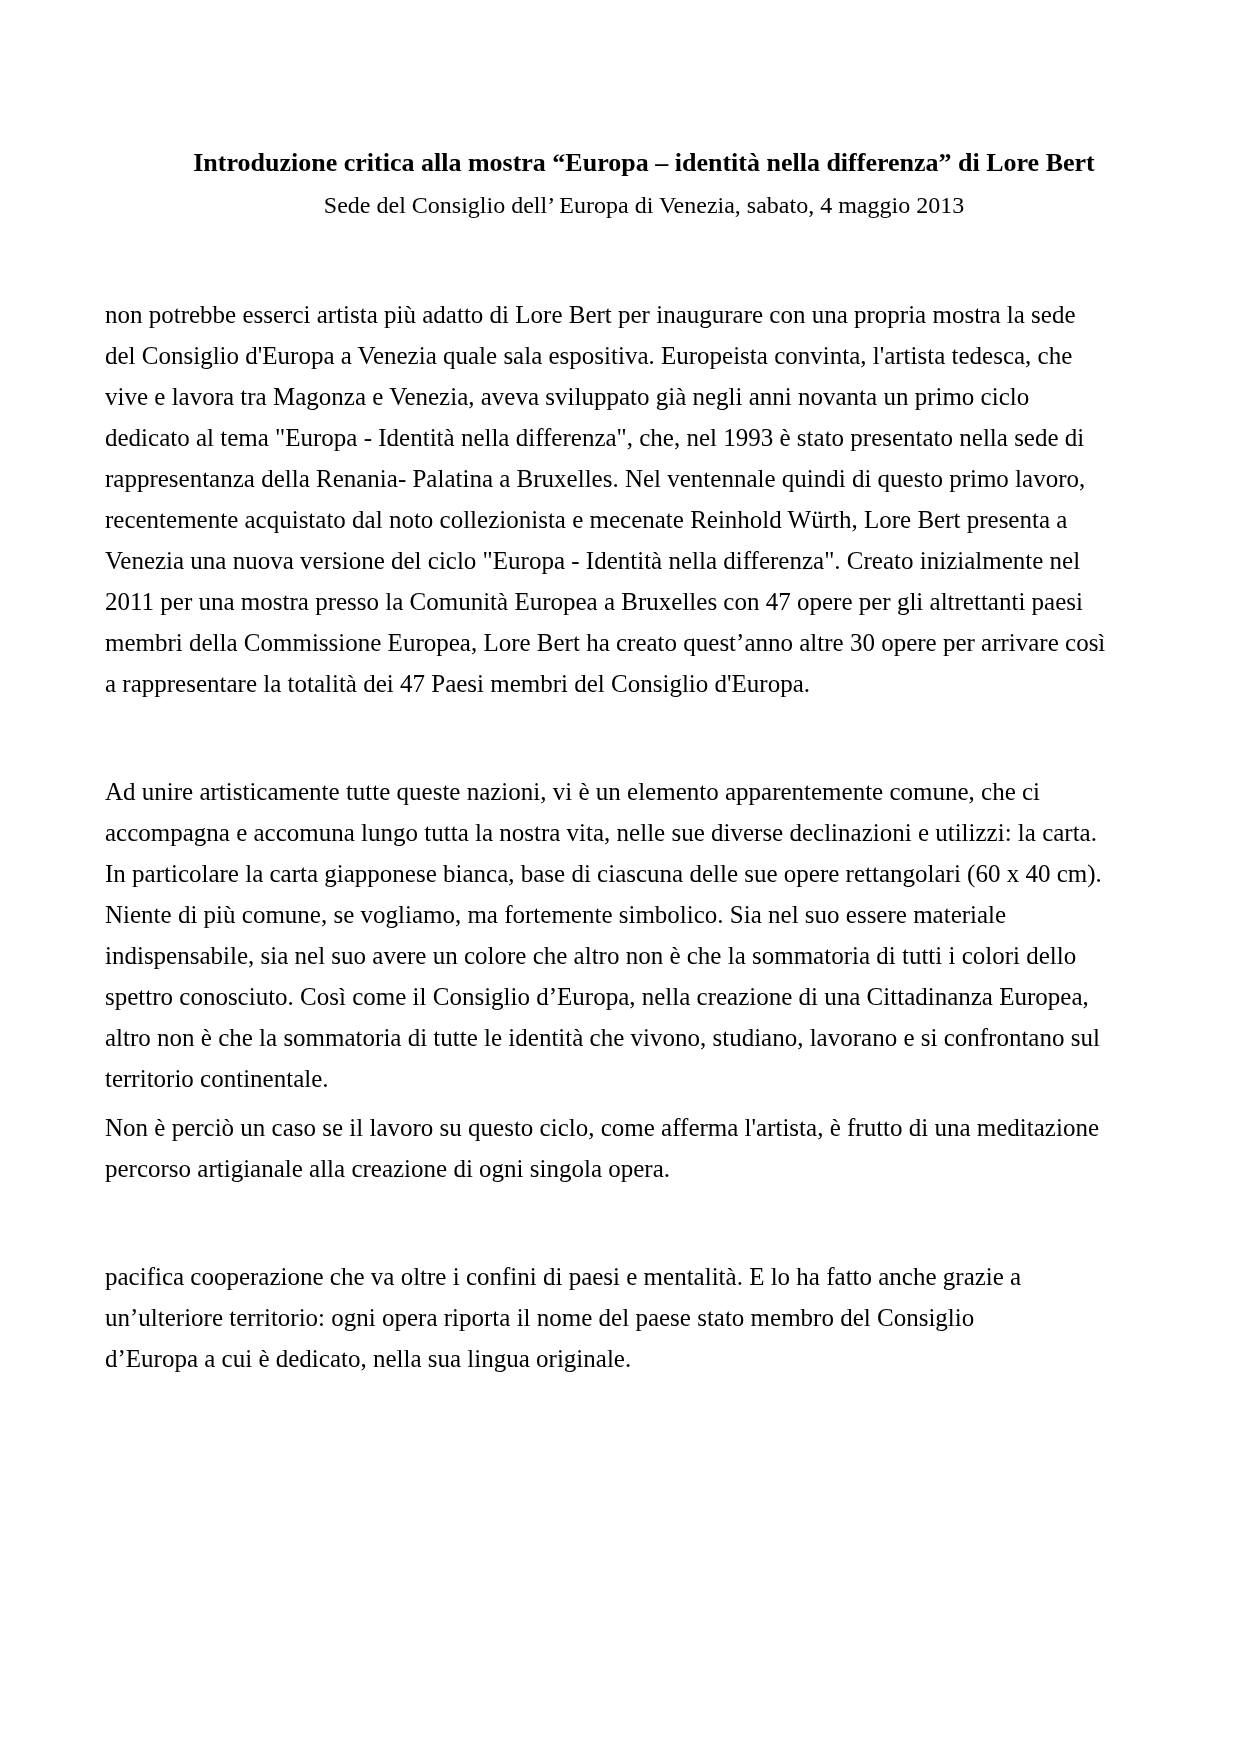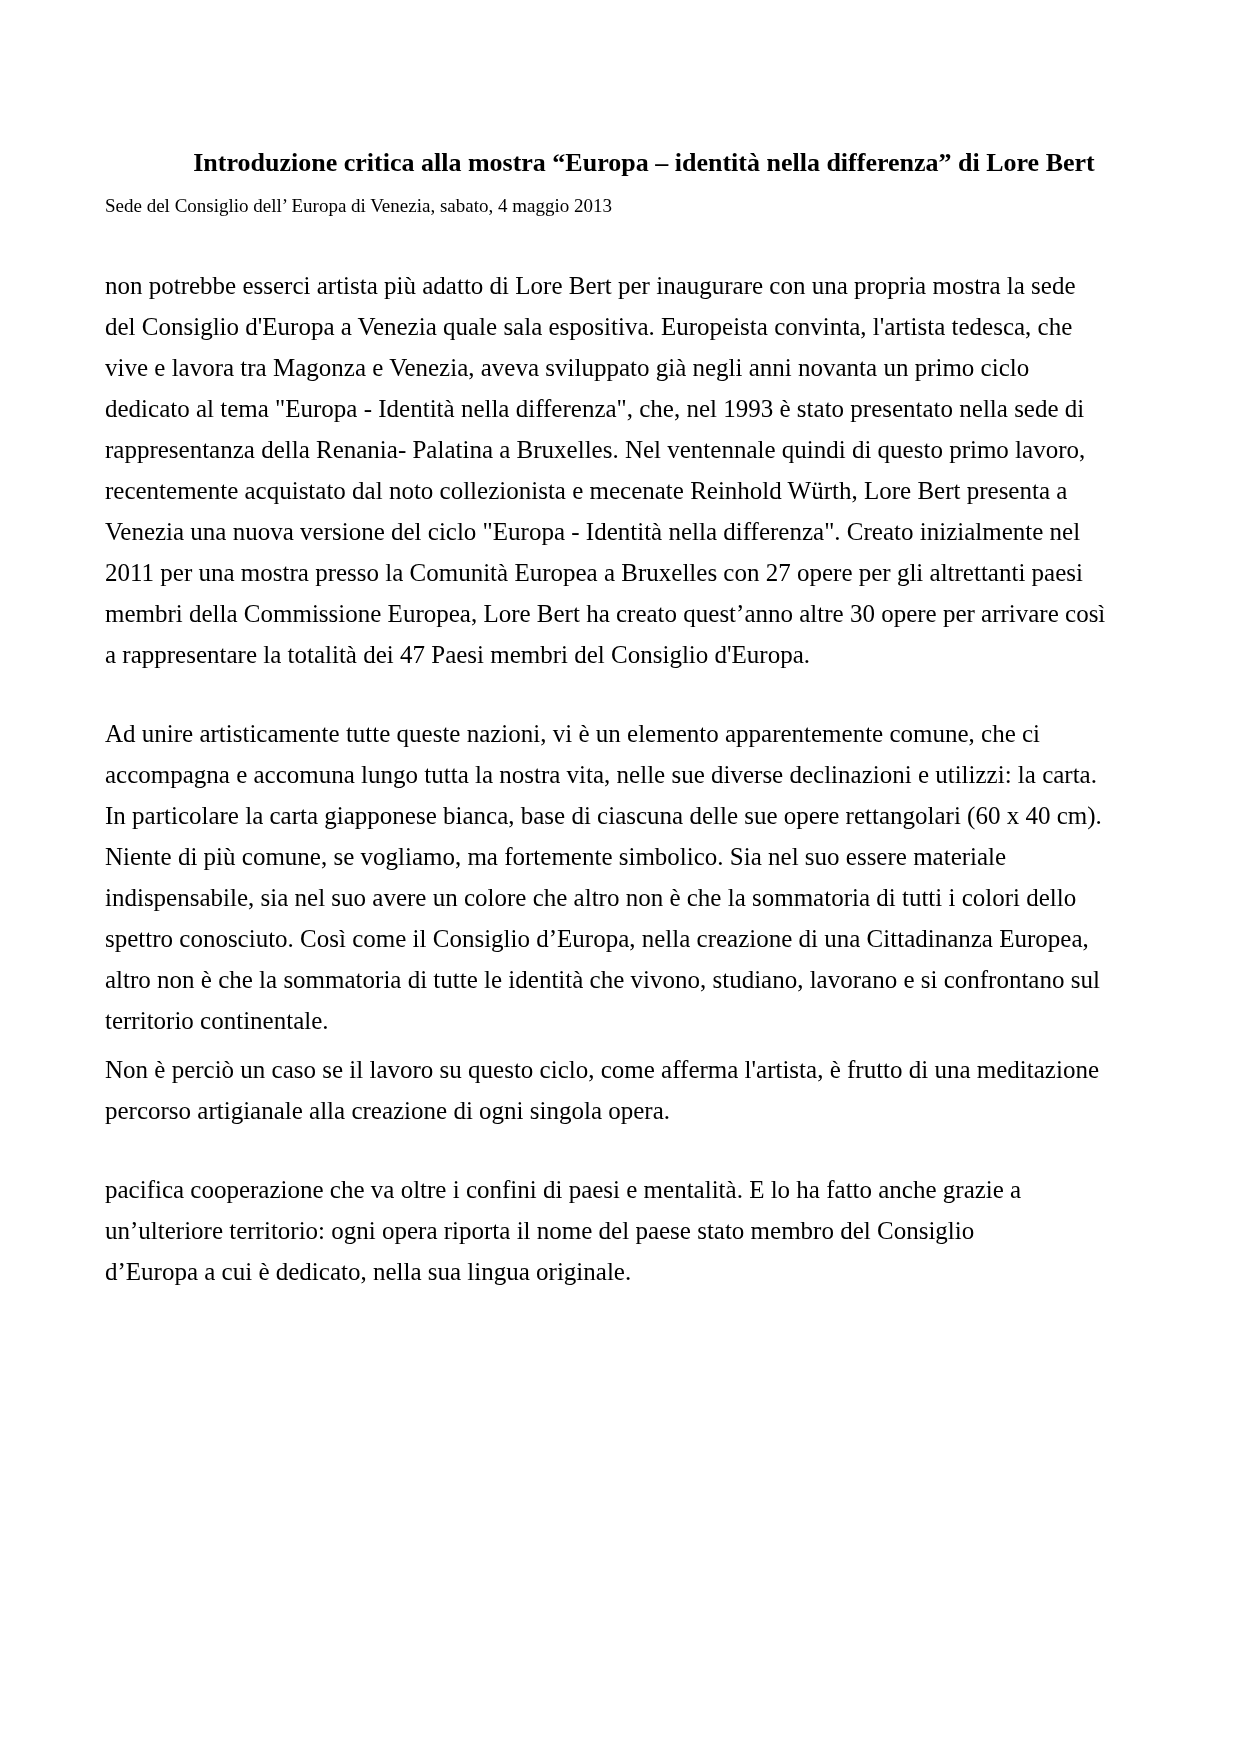--- a/index.html
+++ b/index.html
@@ -19,27 +19,27 @@
     background: #ffffff;
   }
   .doc-title {
     font-size: 26px;
     font-weight: bold;
     line-height: 43px;
     text-align: center;
     white-space: nowrap;
   }
   .doc-subtitle {
-    font-size: 19px;
+    font-size: 24px;
     font-weight: normal;
     line-height: 43px;
-    text-align: left;
+    text-align: center;
     white-space: nowrap;
   }
-  .block { margin-top: 38px; }
+  .block { margin-top: 67px; }
   .block.greeting { margin-top: 50px; }
   .block.flush { margin-top: 8px; }
   .line {
     font-size: 25px;
     line-height: 41px;
     text-align: left;
     white-space: nowrap;
   }
 </style>
 </head>
@@ -52,21 +52,21 @@
 
 
   <div class="block">
     <p class="line">non potrebbe esserci artista più adatto di Lore Bert per inaugurare con una propria mostra la sede</p>
     <p class="line">del Consiglio d'Europa a Venezia quale sala espositiva. Europeista convinta, l'artista tedesca, che</p>
     <p class="line">vive e lavora tra Magonza e Venezia, aveva sviluppato già negli anni novanta un primo ciclo</p>
     <p class="line">dedicato al tema "Europa - Identità nella differenza", che, nel 1993 è stato presentato nella sede di</p>
     <p class="line">rappresentanza della Renania- Palatina a Bruxelles. Nel ventennale quindi di questo primo lavoro,</p>
     <p class="line">recentemente acquistato dal noto collezionista e mecenate Reinhold Würth, Lore Bert presenta a</p>
     <p class="line">Venezia una nuova versione del ciclo "Europa - Identità nella differenza". Creato inizialmente nel</p>
-    <p class="line">2011 per una mostra presso la Comunità Europea a Bruxelles con 27 opere per gli altrettanti paesi</p>
+    <p class="line">2011 per una mostra presso la Comunità Europea a Bruxelles con 47 opere per gli altrettanti paesi</p>
     <p class="line">membri della Commissione Europea, Lore Bert ha creato quest’anno altre 30 opere per arrivare così</p>
     <p class="line">a rappresentare la totalità dei 47 Paesi membri del Consiglio d'Europa.</p>
   </div>
 
   <div class="block">
     <p class="line">Ad unire artisticamente tutte queste nazioni, vi è un elemento apparentemente comune, che ci</p>
     <p class="line">accompagna e accomuna lungo tutta la nostra vita, nelle sue diverse declinazioni e utilizzi: la carta.</p>
     <p class="line">In particolare la carta giapponese bianca, base di ciascuna delle sue opere rettangolari (60 x 40 cm).</p>
     <p class="line">Niente di più comune, se vogliamo, ma fortemente simbolico. Sia nel suo essere materiale</p>
     <p class="line">indispensabile, sia nel suo avere un colore che altro non è che la sommatoria di tutti i colori dello</p>

